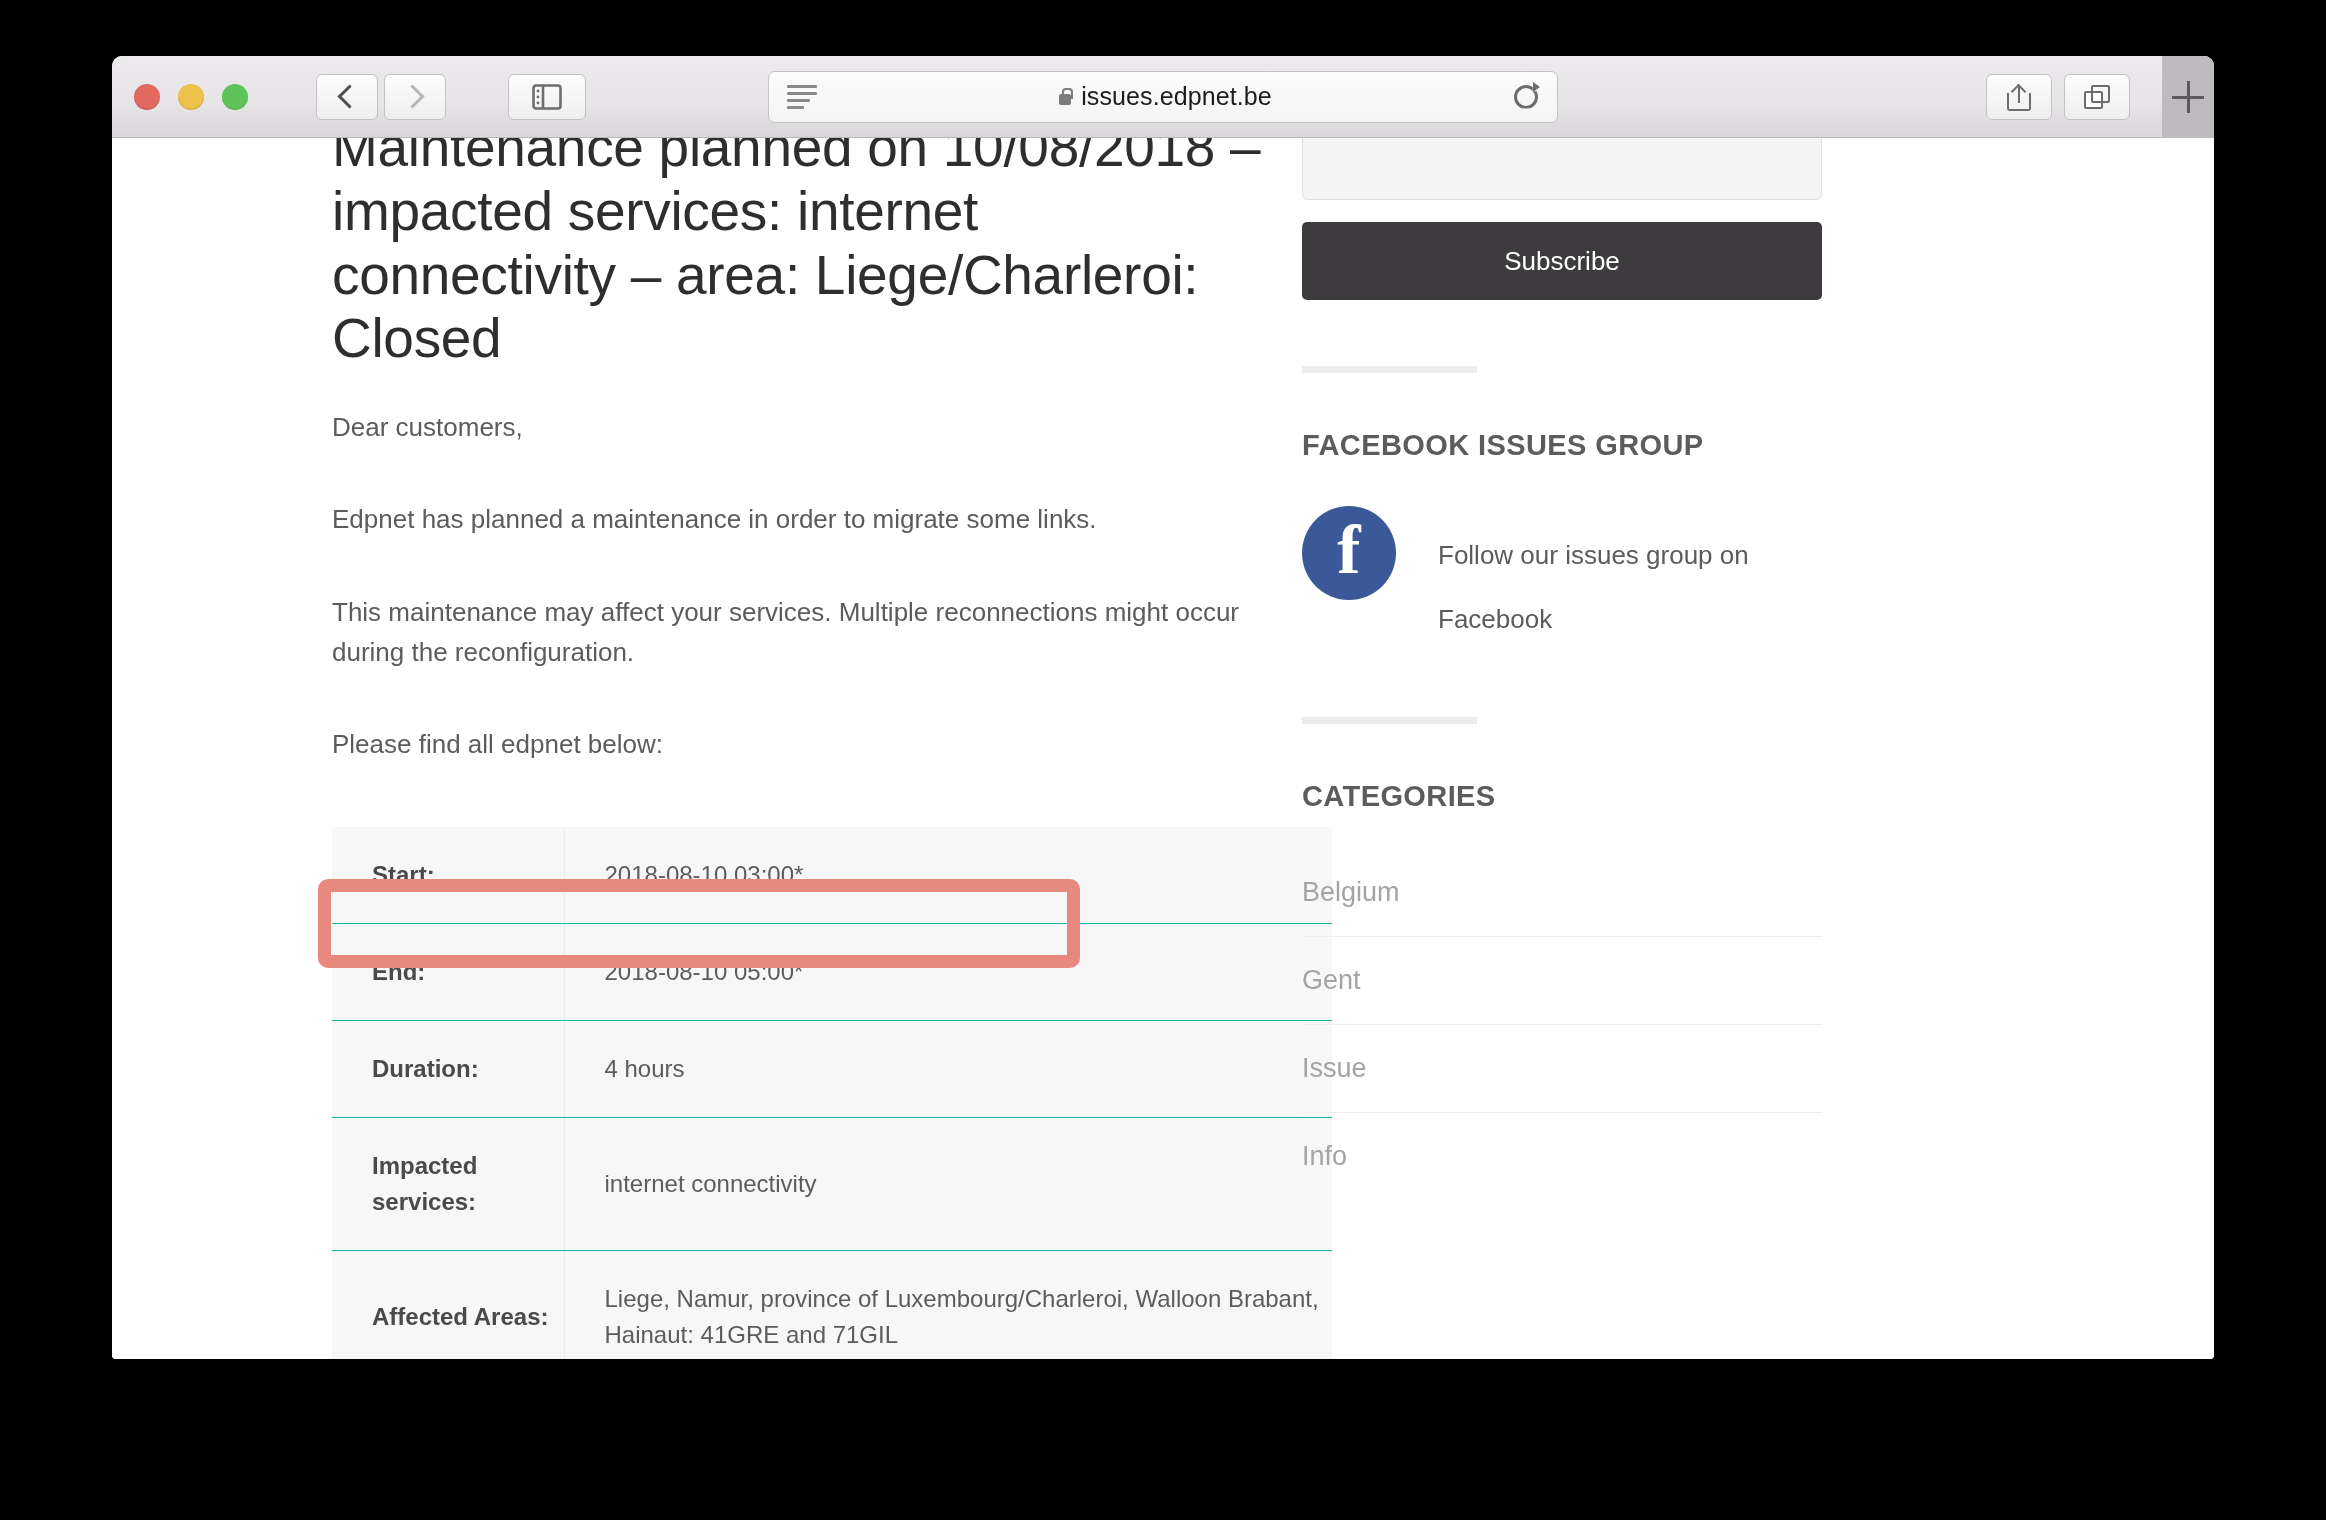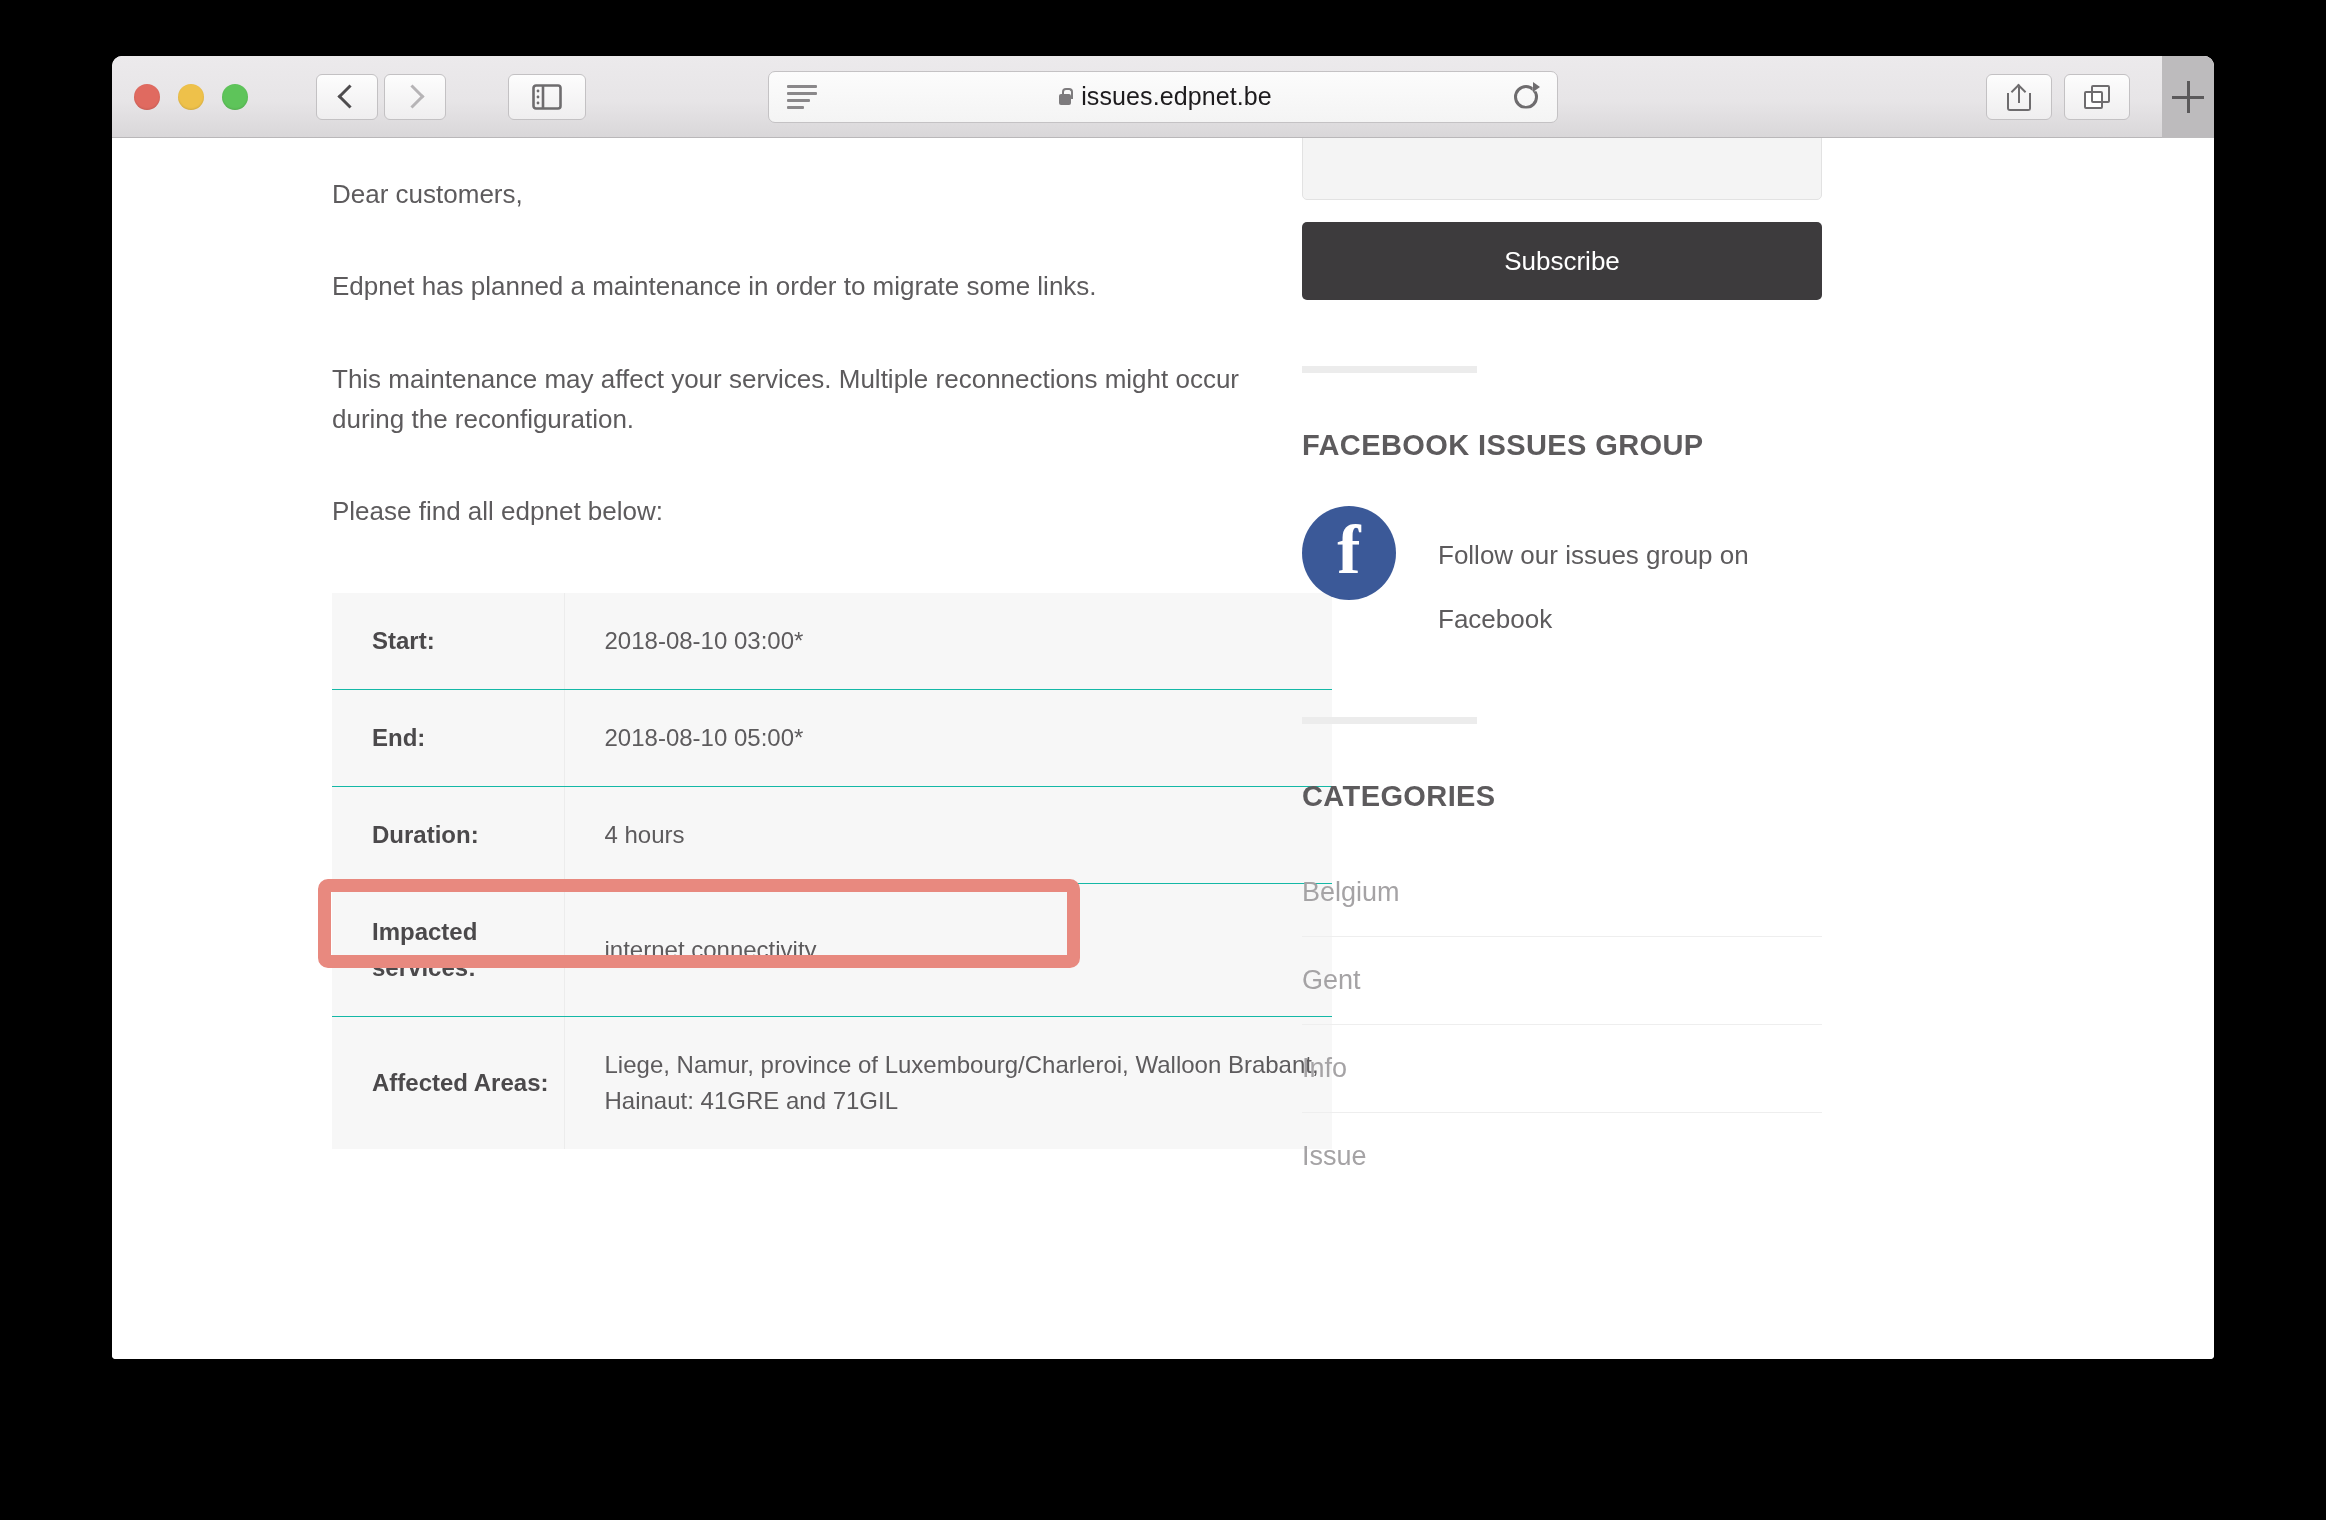--- a/index.html
+++ b/index.html
@@ -362,20 +362,21 @@
 
     <div id="new-tab-btn">
       <span id="plus-icon"></span>
     </div>
   </div>
 
   <div id="page">
 
     <div id="content-col">
 
+      <h1 id="post-title">Maintenance planned on 10/08/2018 – impacted services: internet connectivity – area: Liege/Charleroi: Closed</h1>
 
       <p class="para first">Dear customers,</p>
       <p class="para">Edpnet has planned a maintenance in order to migrate some links.</p>
       <p class="para">This maintenance may affect your services. Multiple reconnections might occur during the reconfiguration.</p>
       <p class="para">Please find all edpnet below:</p>
 
       <table id="details-table">
         <tbody>
             <tr>
           <td class="k">Start:</td>
@@ -421,18 +422,18 @@
         </div>
       </div>
 
       <div class="divider"></div>
 
       <div class="widget-title">CATEGORIES</div>
 
       <div id="categories-list">
         <div class="cat-item">Belgium</div>
         <div class="cat-item">Gent</div>
+        <div class="cat-item">Issue</div>
         <div class="cat-item">Info</div>
-        <div class="cat-item">Issue</div>
       </div>
     </div>
   </div>
 </div>
 
 </body></html>

